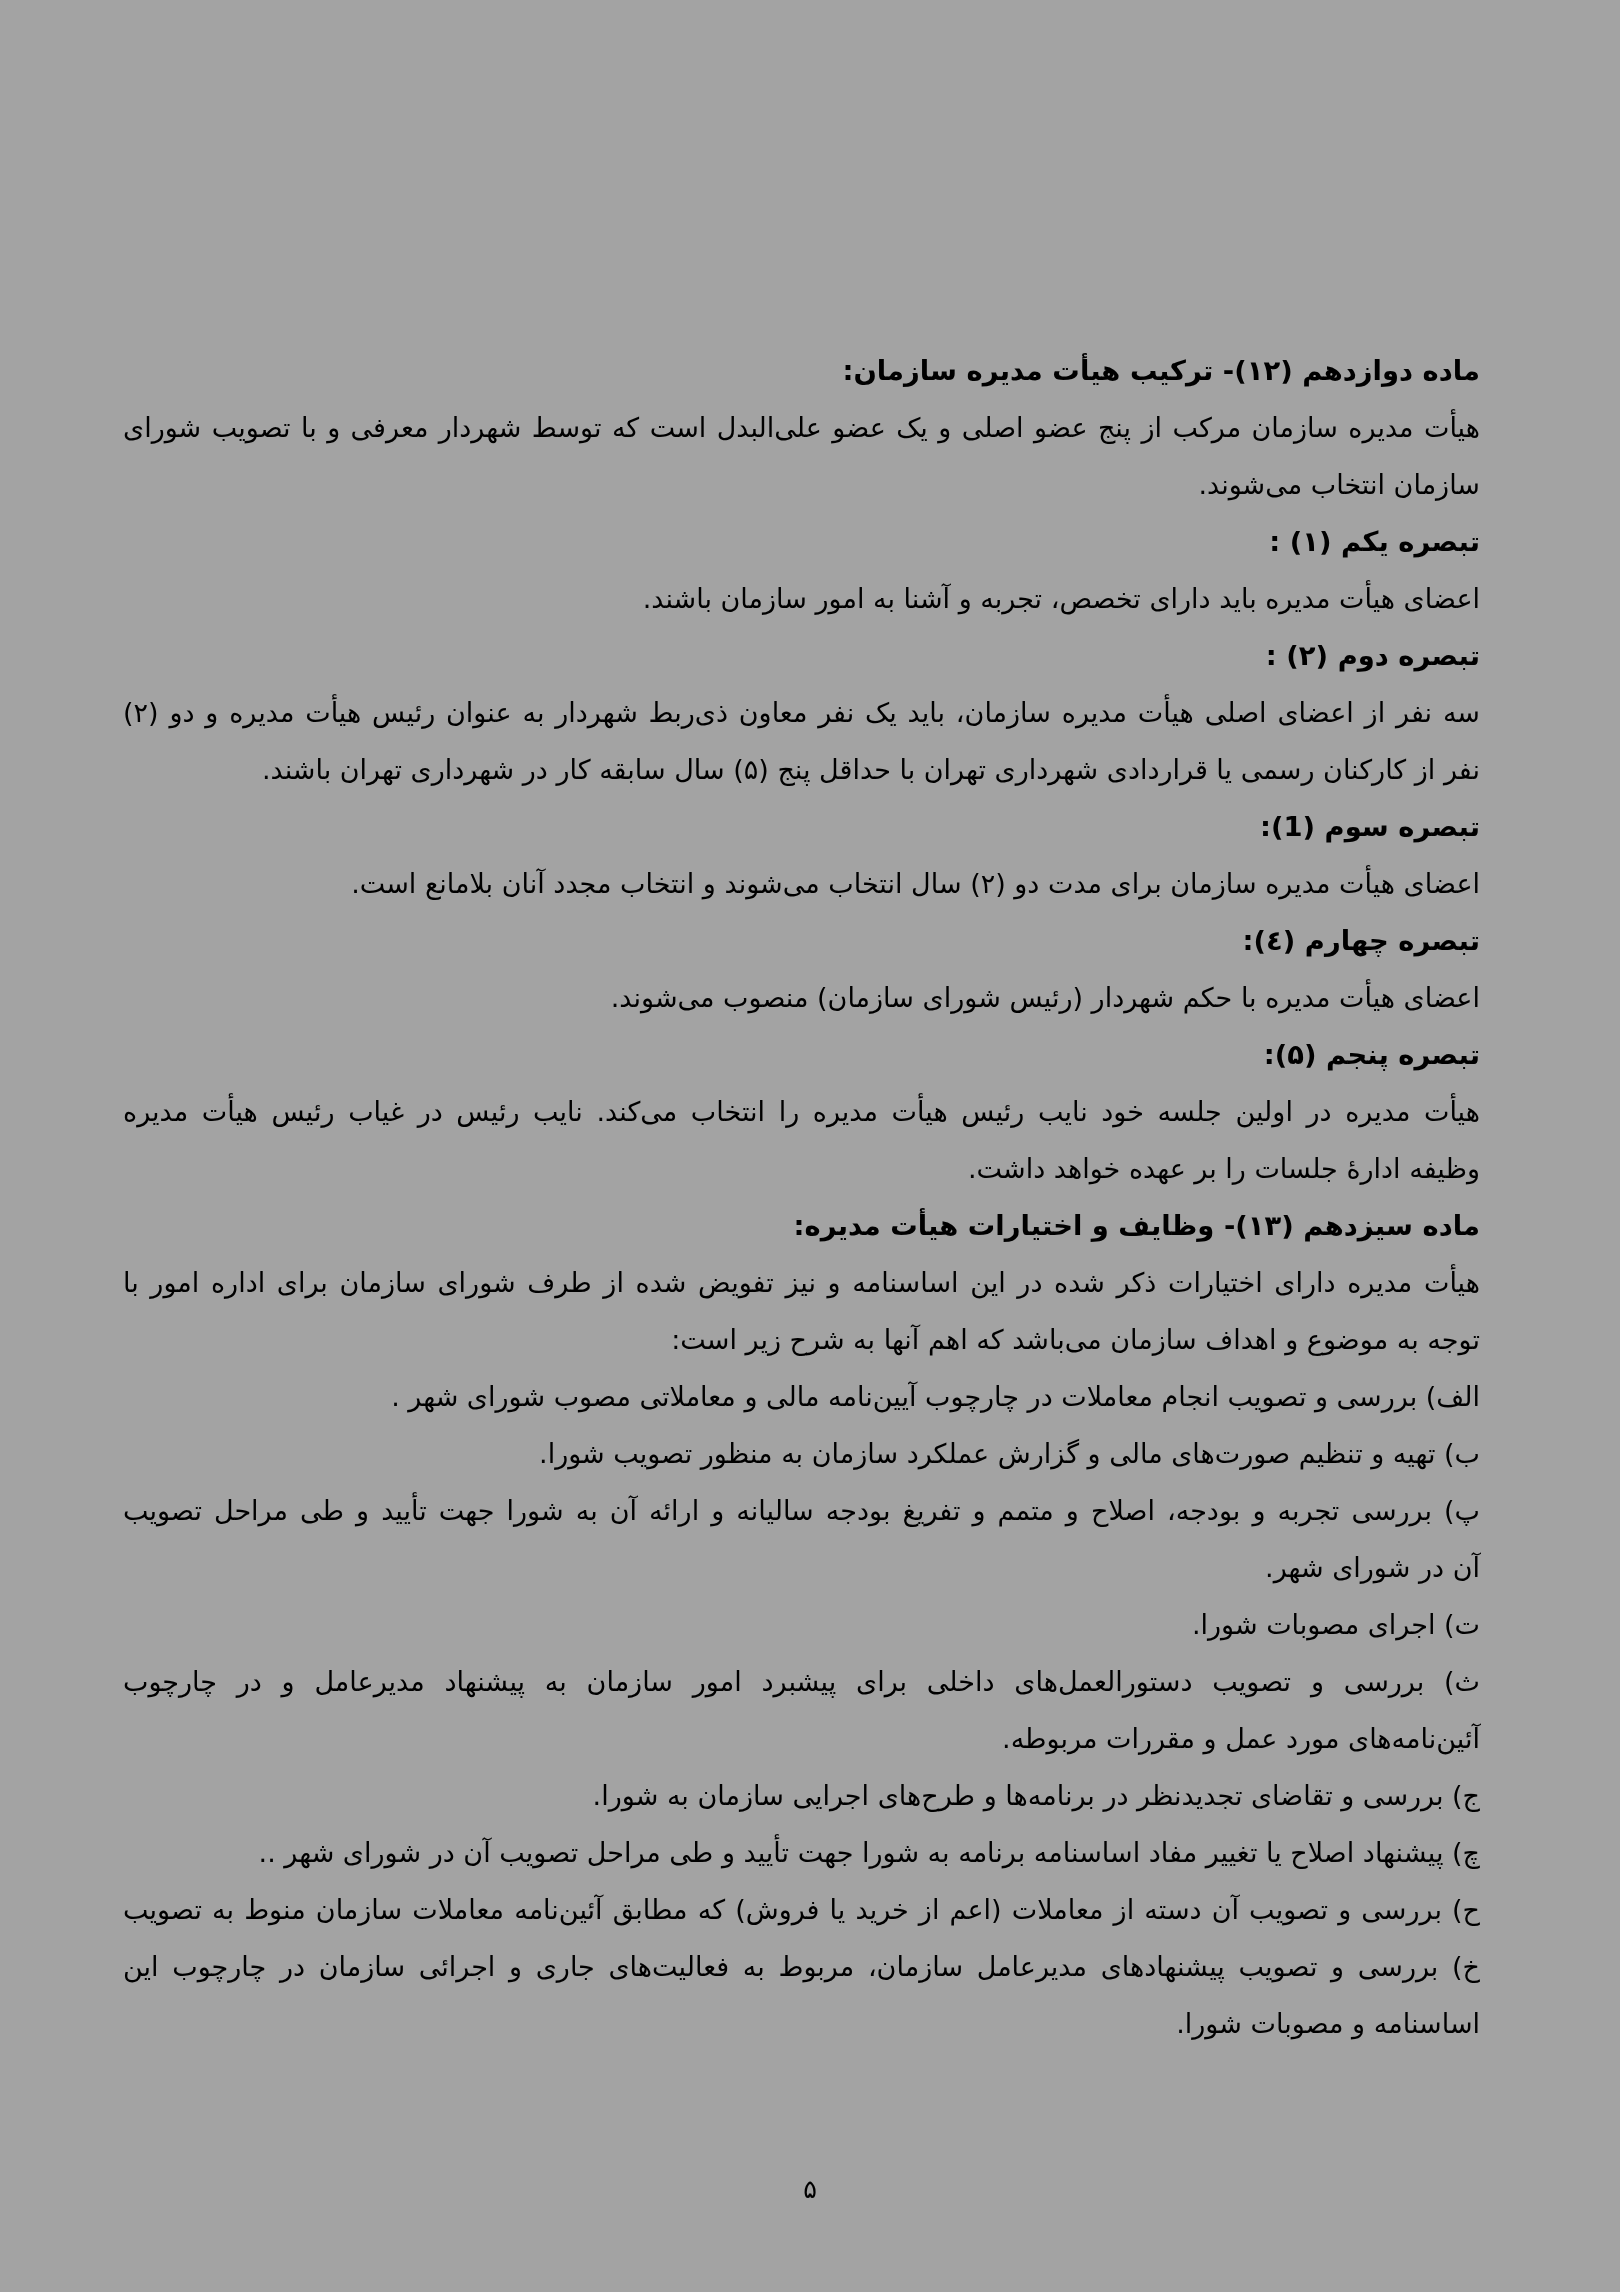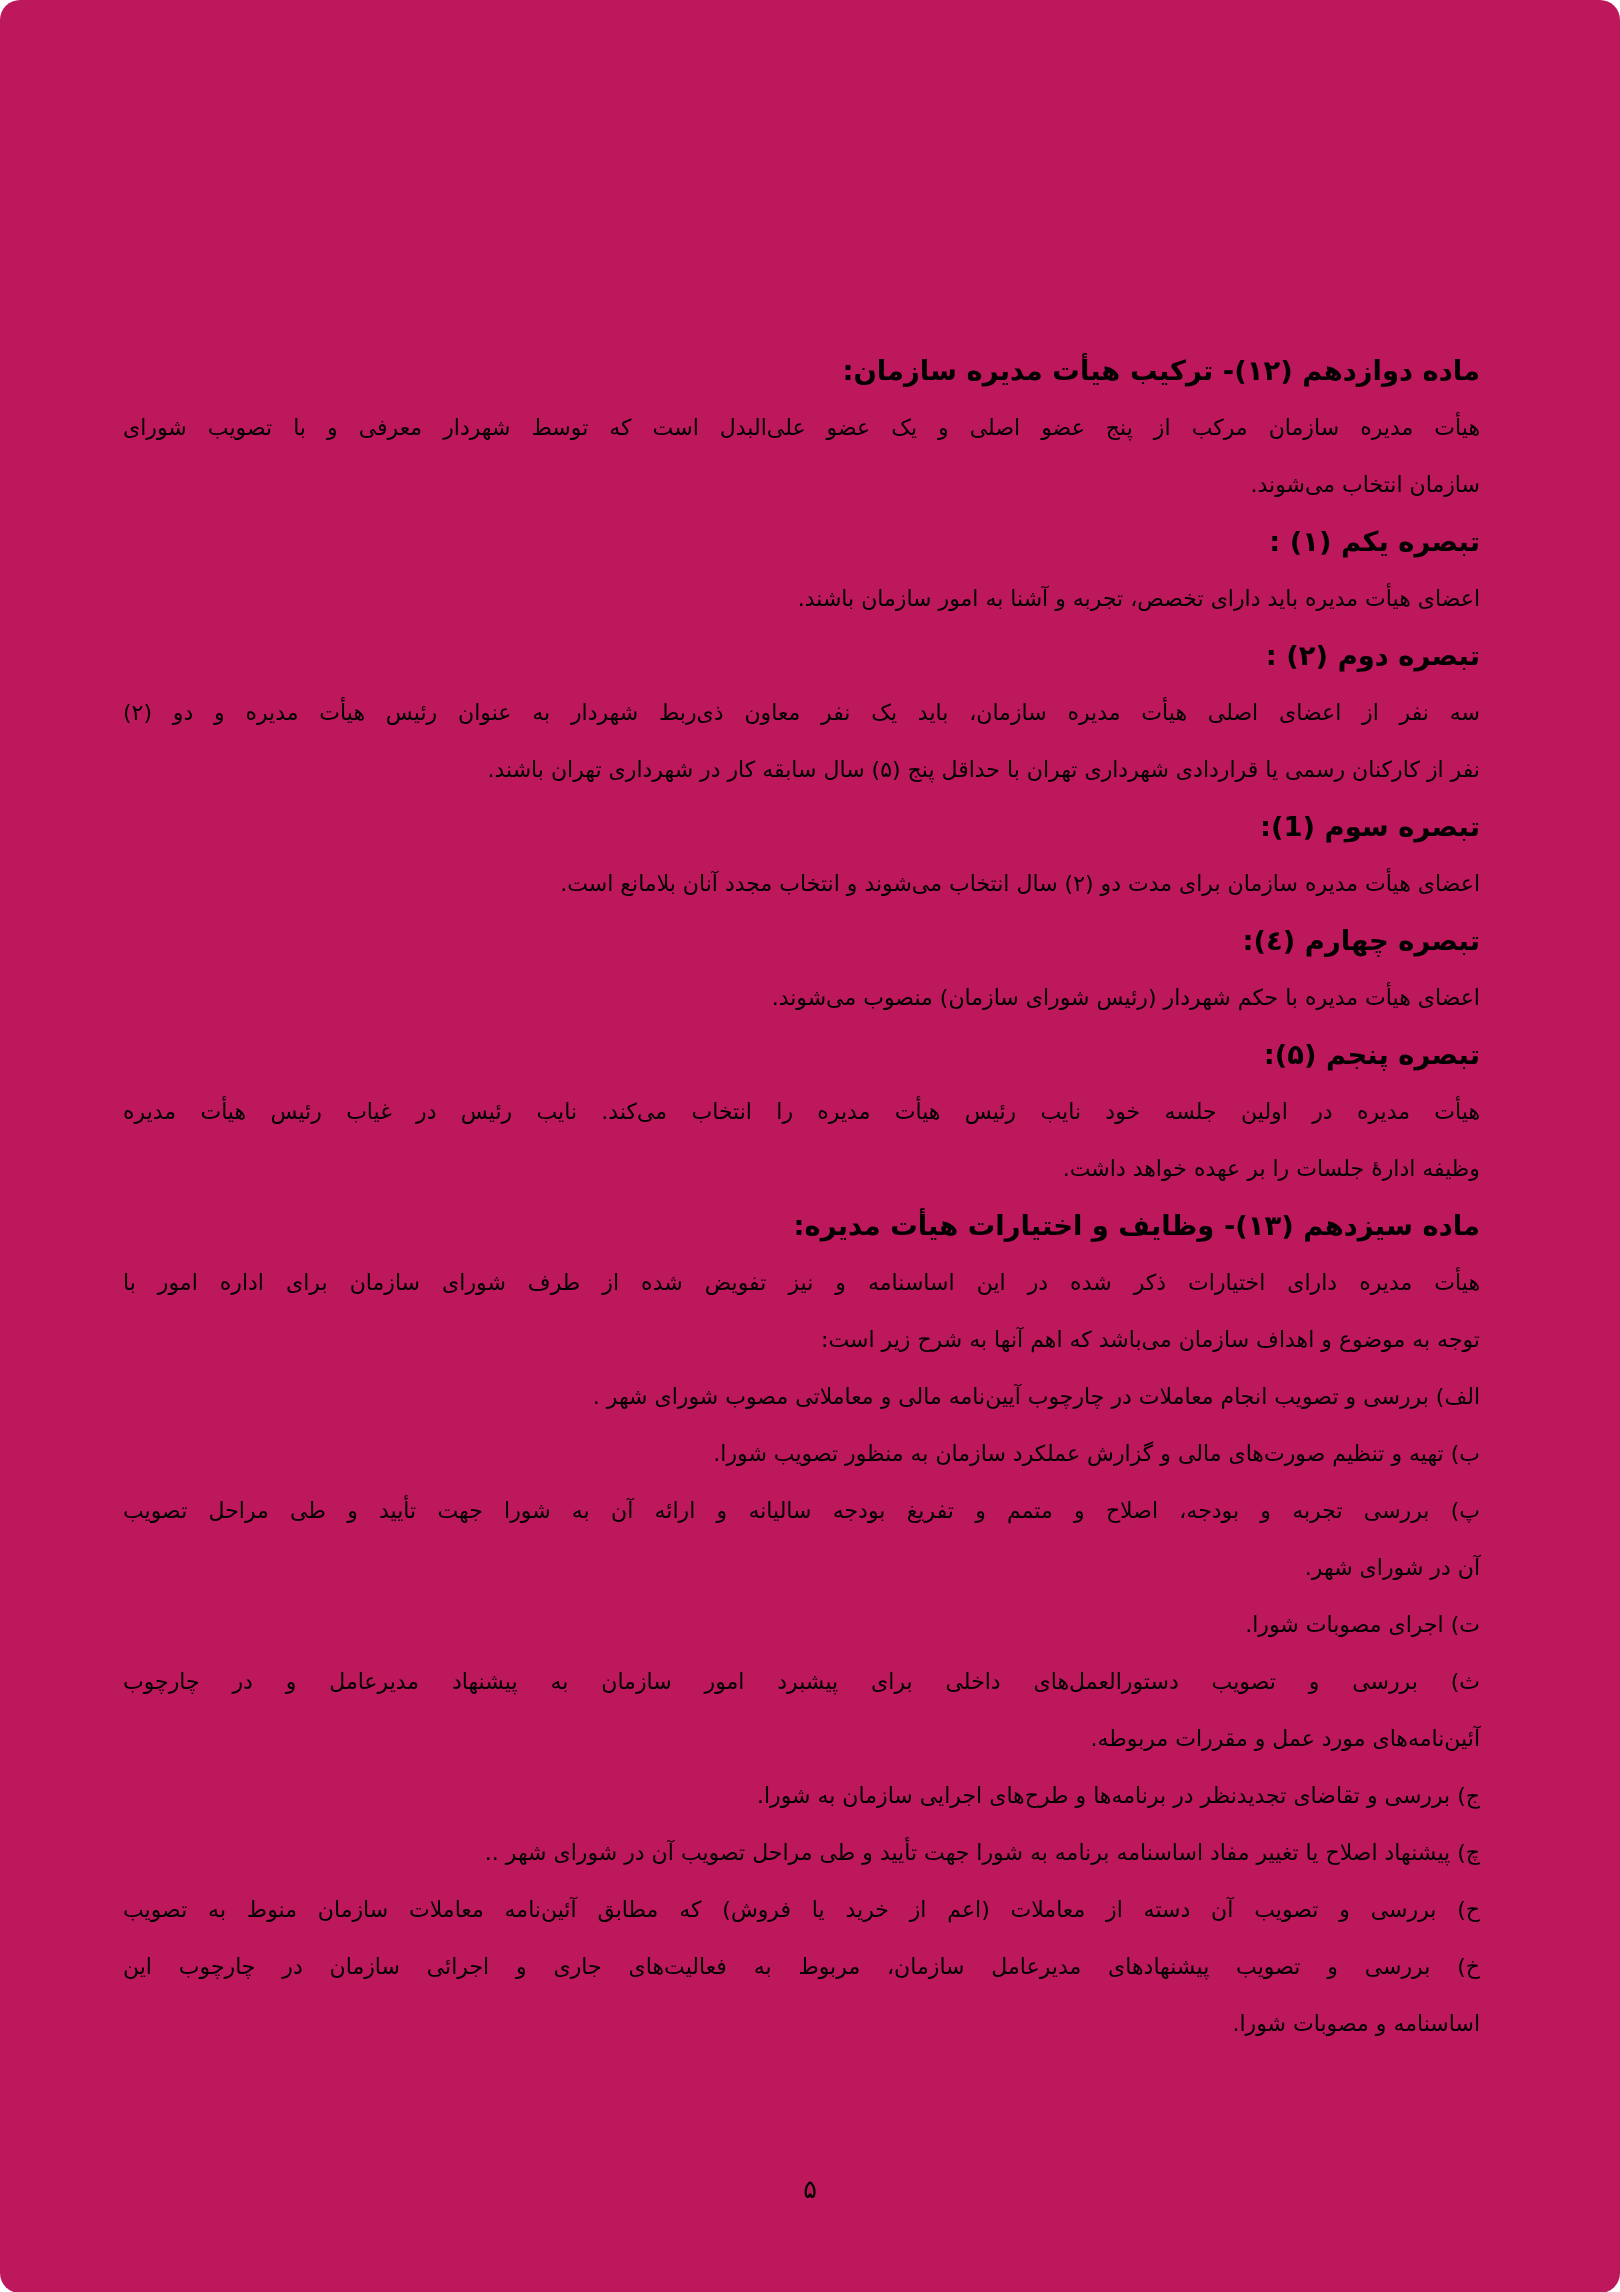--- a/index.html
+++ b/index.html
@@ -11,34 +11,33 @@
     height: 2293px;
     background: #ffffff;
     position: relative;
     overflow: hidden;
     font-family: "DejaVu Sans", sans-serif;
     color: #000000;
   }
   .page {
     position: absolute;
     inset: 0;
-    background: #be185d;
-    border-radius: 20px;
+    background: #a3a3a3;
   }
   .content {
     position: absolute;
     top: 342px;
     right: 140px;
     left: 123px;
     direction: rtl;
   }
   .line {
     height: 57px;
     line-height: 57px;
-    font-size: 22px;
+    font-size: 27px;
     text-align: right;
     white-space: nowrap;
     color: #000000;
   }
   .line.heading {
     font-weight: bold;
     font-size: 27.4px;
   }
   .line.justify {
     white-space: normal;

